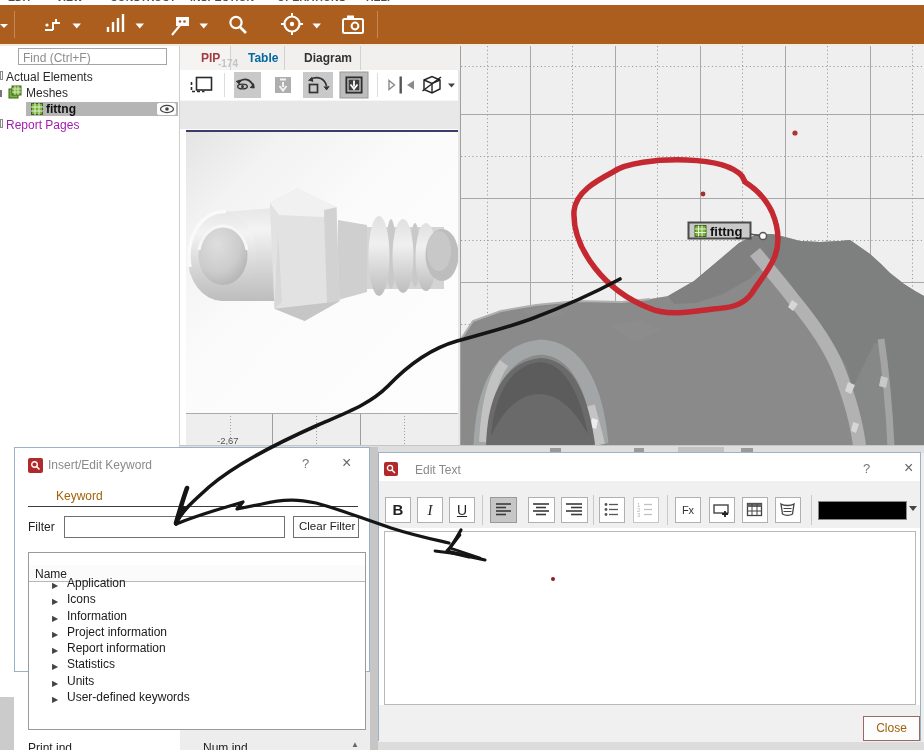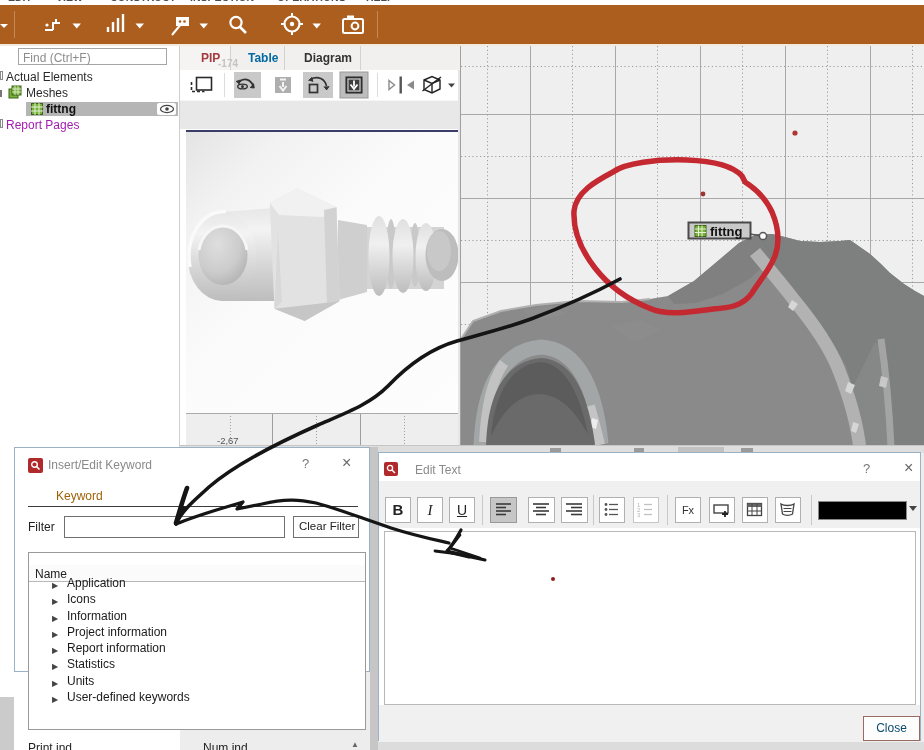--- a/index.html
+++ b/index.html
@@ -449,21 +449,21 @@
     <div class="abs" style="left:439px;top:20px;width:89px;height:19px;background:#000;border:1px solid #888;"></div>
     <div class="abs" style="left:530px;top:25px;width:0;height:0;border-left:4px solid transparent;border-right:4px solid transparent;border-top:5px solid #444;"></div>
   </div>
 
   <div class="abs" style="left:5px;top:78px;width:532px;height:174px;background:#fff;border:1px solid #b8b8b8;">
     <div class="abs" style="left:166px;top:45px;width:4px;height:4px;border-radius:50%;background:#8b2020;"></div>
   </div>
 
   <div class="abs" style="left:0;top:252px;width:541px;height:37px;background:#f0f0f0;">
     <div class="abs" style="left:484px;top:11px;width:57px;height:25px;background:#fdfdfd;border:1px solid #9a6a62;text-align:center;">
-      <span style="font-size:12px;color:#0c4a6e;line-height:23px;">Close</span></div>
+      <span style="font-size:12px;color:#a16207;line-height:23px;">Close</span></div>
   </div>
 </div>
 <div class="abs" style="left:370px;top:447px;width:8px;height:303px;background:#c6c6c6;"></div>
 <div class="abs" style="left:378px;top:742px;width:546px;height:8px;background:#dcdcdc;"></div>
 
 <svg class="abs" style="left:0;top:0;pointer-events:none;z-index:60;" width="924" height="750">
   <g fill="none" stroke="#151515" stroke-linecap="round" stroke-linejoin="round">
     <path d="M620,279 C598,291 560,308 531,319 C500,330 474,336 457,341 C436,347 411,362 388,386 C370,404 348,412 318,425 C282,441 238,462 209,487 C196,499 181,511 176,524" stroke-width="3.6"></path>
     <path d="M187,488 C183,499 179,513 176,523" stroke-width="4.6"></path>
     <path d="M184,508 C181,514 178,519 176,523" stroke-width="3.4"></path>

